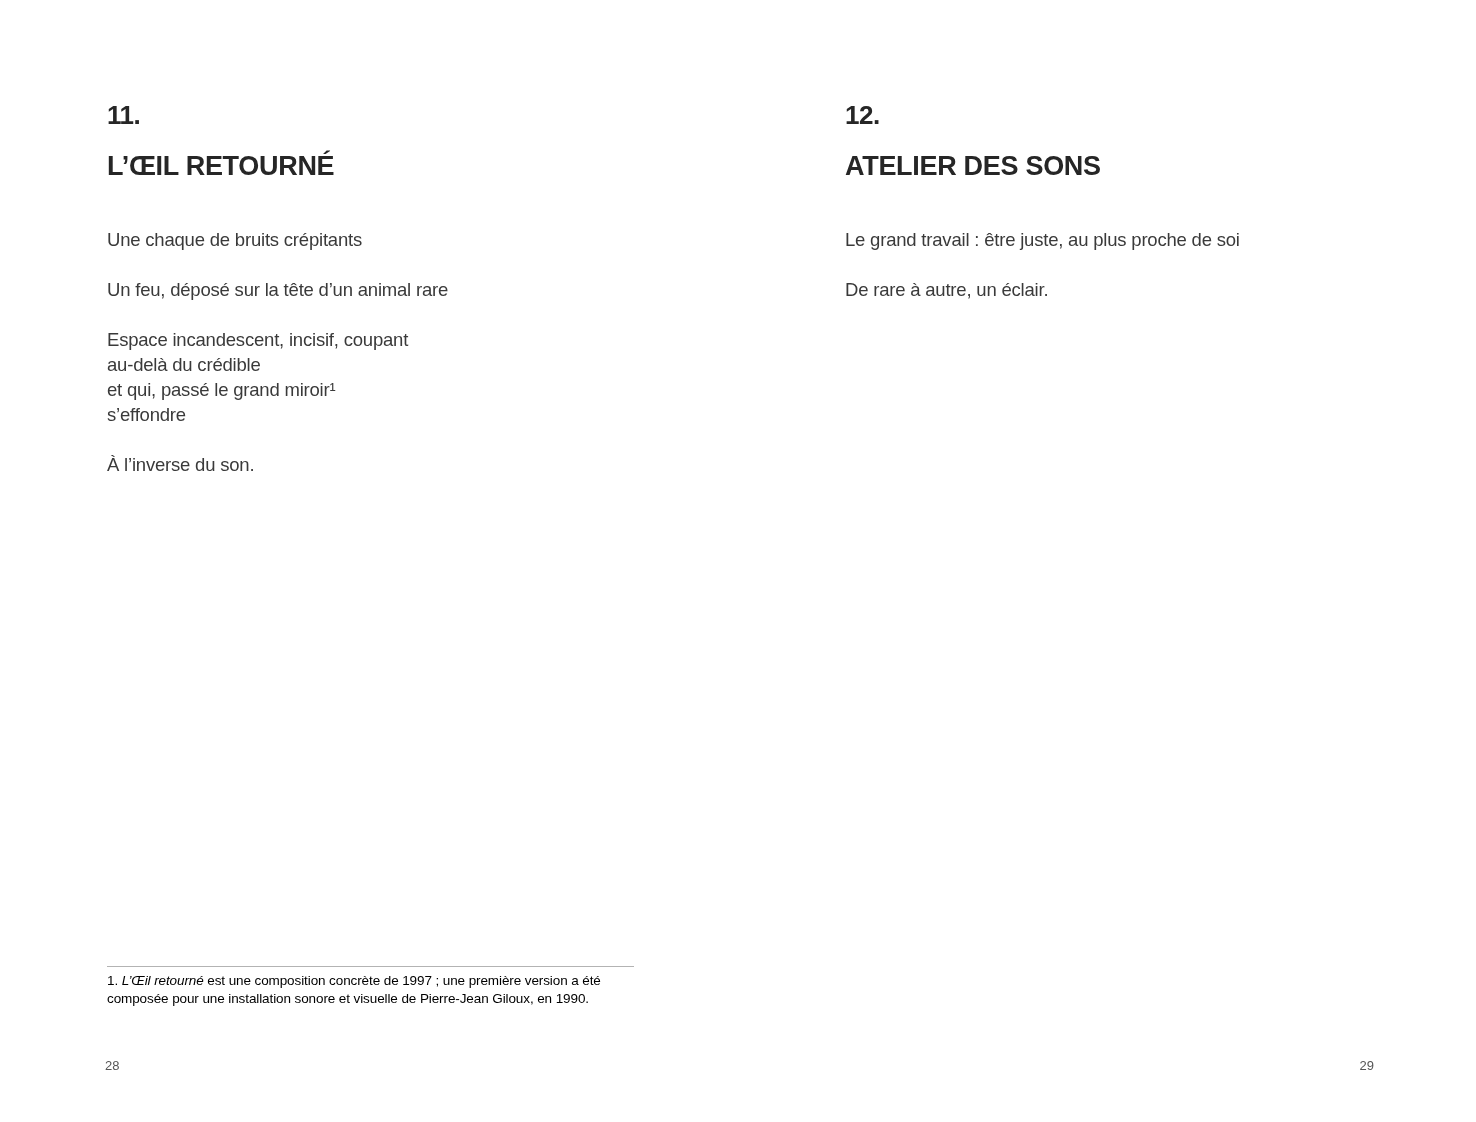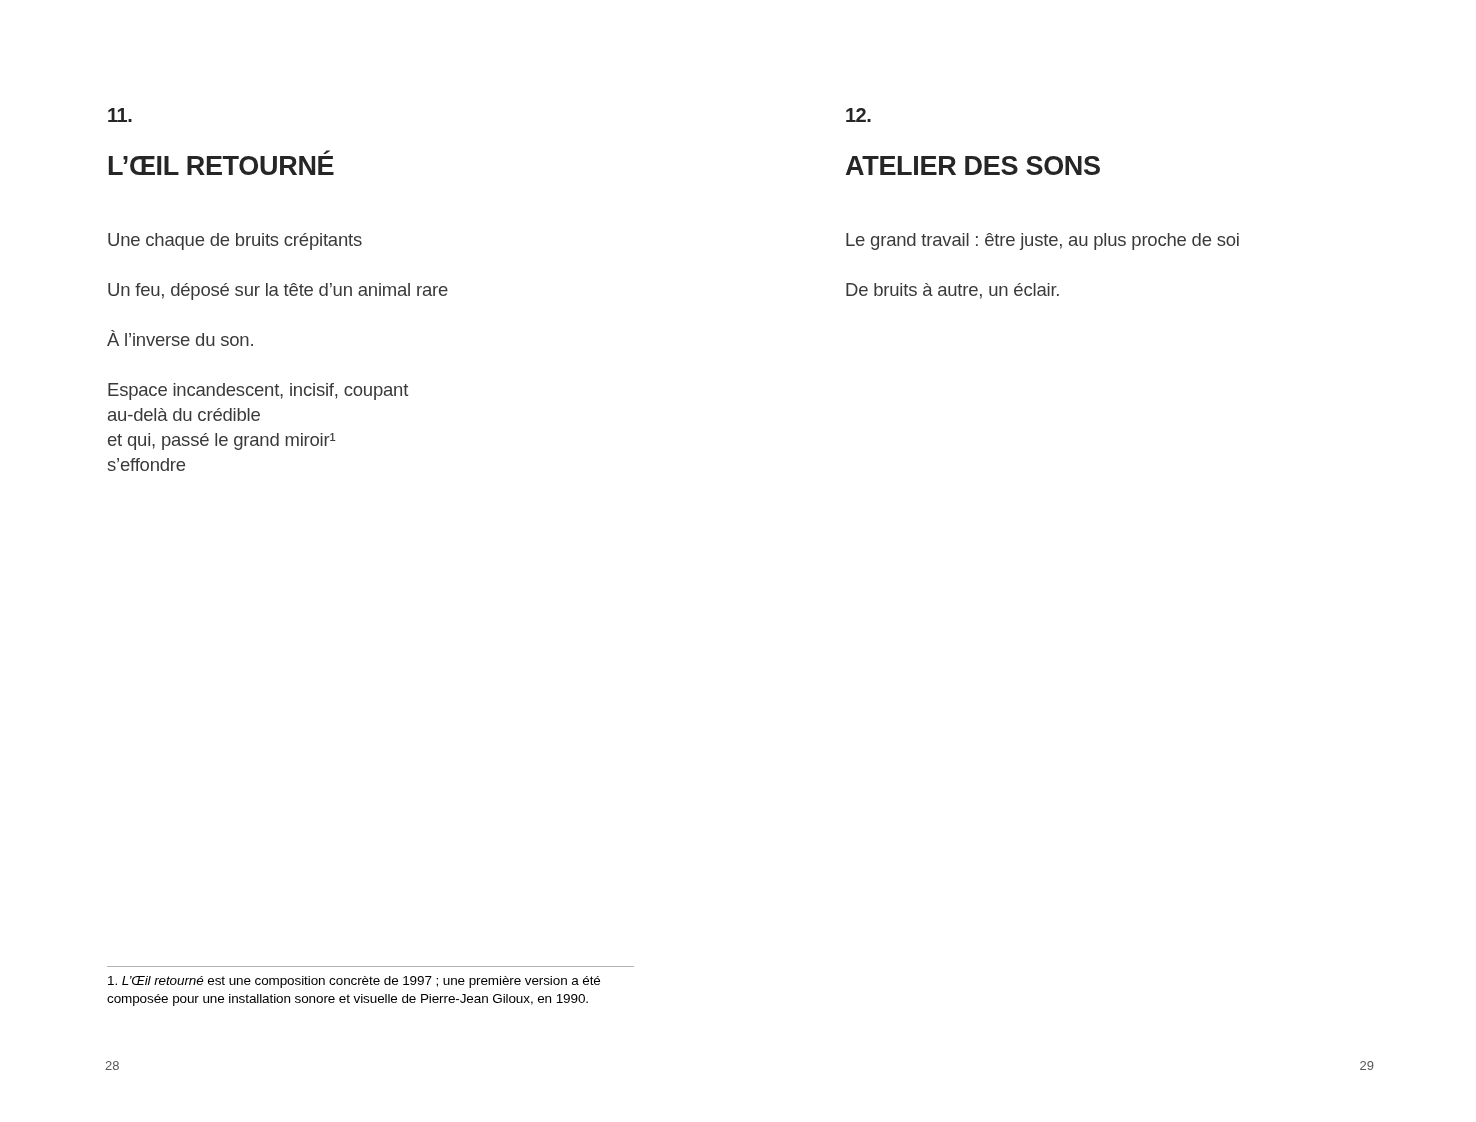--- a/index.html
+++ b/index.html
@@ -11,21 +11,21 @@
     position: relative;
     width: 1476px;
     height: 1122px;
     background: #ffffff;
     font-family: "Liberation Sans", sans-serif;
     color: #3a3a3a;
     overflow: hidden;
   }
   .poem-number {
     position: absolute;
-    font-size: 20px;
+    font-size: 26px;
     line-height: 28px;
     font-weight: 700;
     letter-spacing: -0.5px;
     color: #262626;
     white-space: nowrap;
   }
   .poem-title {
     position: absolute;
     font-size: 27px;
     line-height: 28px;
@@ -93,27 +93,27 @@
   <div class="poem-title left-col title-row">L’ŒIL RETOURNÉ</div>
 
   <div class="poem left-col poem-row">
     <div class="stanza">
       <div class="poem-line">Une chaque de bruits crépitants</div>
     </div>
     <div class="stanza">
       <div class="poem-line">Un feu, déposé sur la tête d’un animal rare</div>
     </div>
     <div class="stanza">
-      <div class="poem-line">À l’inverse du son.</div>
-    </div>
-    <div class="stanza">
       <div class="poem-line">Espace incandescent, incisif, coupant</div>
       <div class="poem-line">au-delà du crédible</div>
       <div class="poem-line">et qui, passé le grand miroir¹</div>
       <div class="poem-line">s’effondre</div>
+    </div>
+    <div class="stanza">
+      <div class="poem-line">À l’inverse du son.</div>
     </div>
   </div>
 
   <div class="footnote-rule"></div>
 
   <div class="footnote">
     <div class="fn-line"><span>1. </span><em>L’Œil retourné</em><span> est une composition concrète de 1997 ; une première version a été</span></div>
     <div class="fn-line">composée pour une installation sonore et visuelle de Pierre-Jean Giloux, en 1990.</div>
   </div>
 
@@ -121,19 +121,19 @@
 
   <div class="poem-number right-col num-row">12.</div>
 
   <div class="poem-title right-col title-row">ATELIER DES SONS</div>
 
   <div class="poem right-col poem-row">
     <div class="stanza">
       <div class="poem-line">Le grand travail : être juste, au plus proche de soi</div>
     </div>
     <div class="stanza">
-      <div class="poem-line">De bruits à autre, un éclair.</div>
+      <div class="poem-line">De rare à autre, un éclair.</div>
     </div>
   </div>
 
   <div class="page-number right">29</div>
 
 </div>
 
 </body></html>

